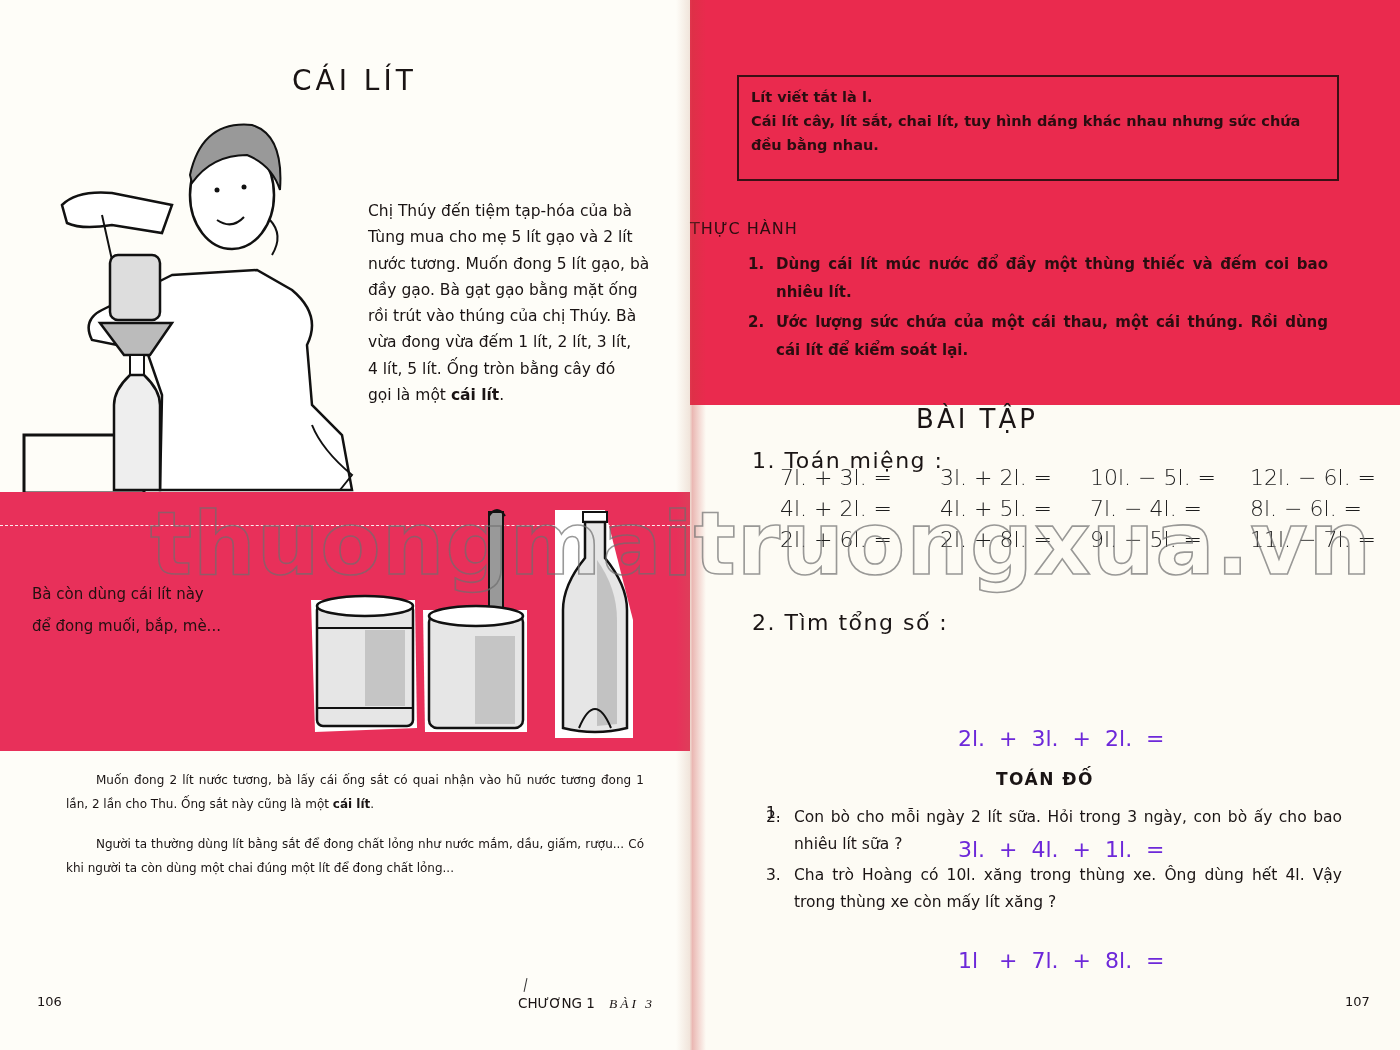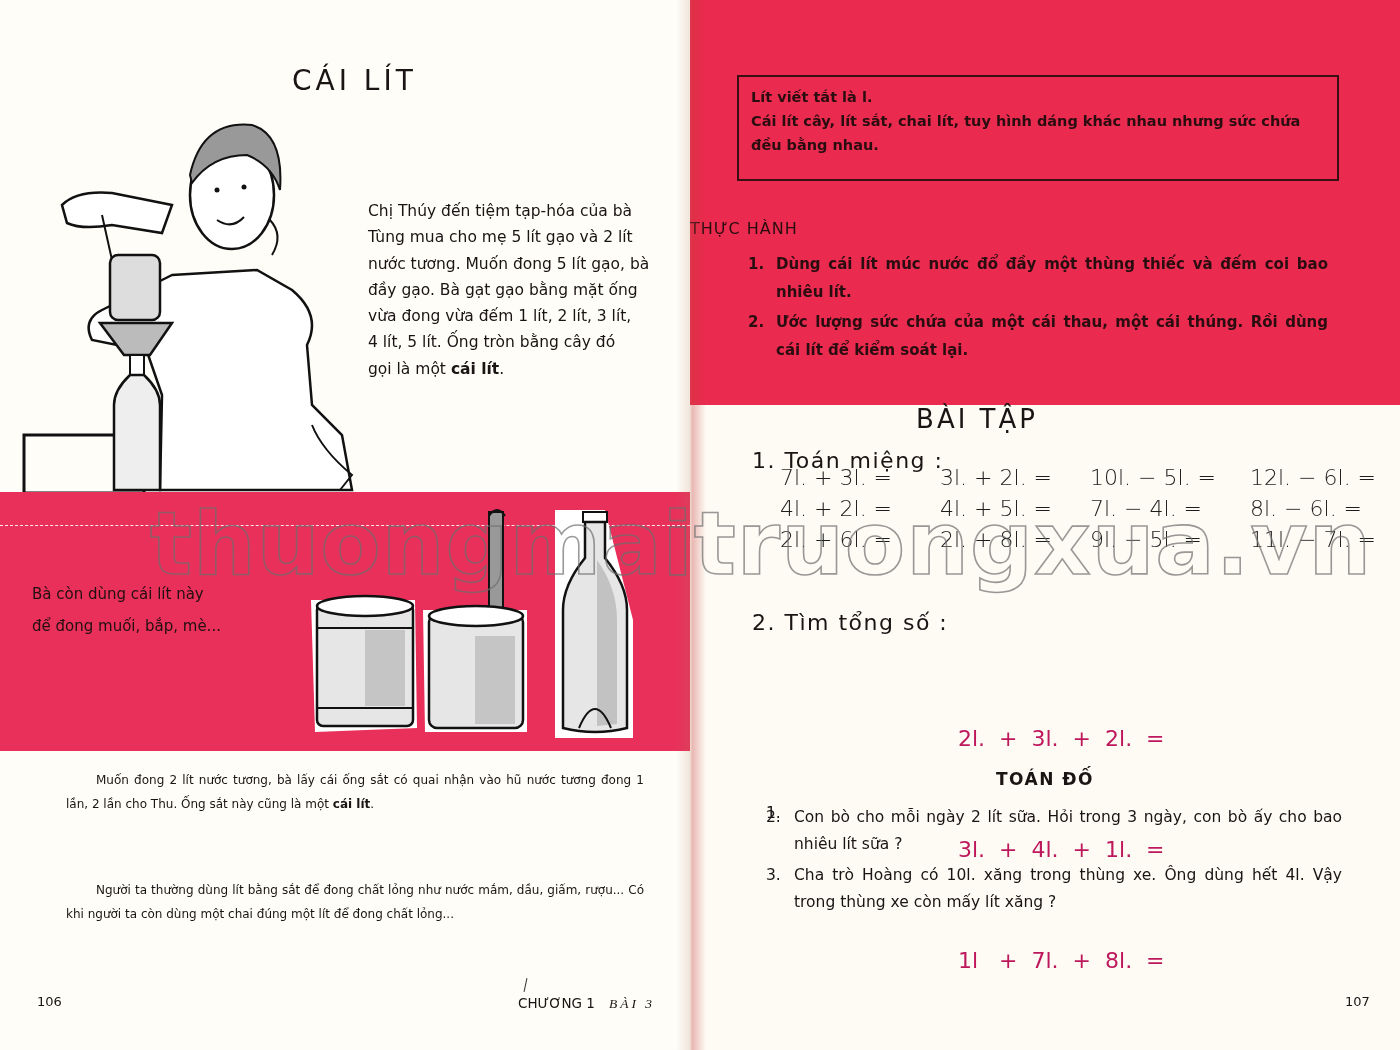--- a/index.html
+++ b/index.html
@@ -43,21 +43,21 @@
     font-size: 15px; line-height: 32px; font-weight: normal; color: #221010;
   }
   .containers { position: absolute; left: 305px; top: 8px; width: 340px; height: 245px; }
 
   .para {
     position: absolute; left: 66px; width: 578px;
     font-size: 12px; line-height: 24px; text-align: justify;
   }
   .para .indent { display: inline-block; width: 30px; }
   .p1 { top: 768px; }
-  .p2 { top: 878px; }
+  .p2 { top: 832px; }
 
   .page-num-left { position: absolute; left: 37px; top: 994px; font-size: 13px; }
   .chapter-footer { position: absolute; left: 518px; top: 995px; font-size: 13.5px; }
   .chapter-footer i { font-family: Liberation Serif, serif; font-style: italic; margin-left: 14px; letter-spacing: 3px; }
   .tick { position: absolute; left: 525px; top: 978px; width: 1px; height: 14px; background: #333; transform: rotate(12deg); }
 
   
   .block-right {
     position: absolute; left: 690px; top: 0; width: 710px; height: 405px;
     background: #ea2a4e;
@@ -87,21 +87,21 @@
   .sec2 { top: 610px; }
 
   .oral-grid {
     position: absolute; left: 780px; top: 465px; width: 600px;
     display: grid; grid-template-columns: 160px 150px 160px 130px; row-gap: 6px;
     font-size: 22px; font-weight: 300; color: #1d1d1d;
   }
   .oral-grid span { white-space: nowrap; }
   .sum-list {
     position: absolute; left: 958px; top: 646px; width: 240px;
-    font-size: 22px; line-height: 37px; white-space: pre; color: #be185d;
+    font-size: 22px; line-height: 37px; white-space: pre; color: #6d28d9;
   }
 
   .word-title {
     position: absolute; left: 690px; width: 710px; top: 769px; text-align: center;
     font-size: 17px; font-weight: bold; letter-spacing: 1.5px;
   }
   .word-list {
     position: absolute; left: 766px; top: 800px; width: 576px;
     font-size: 15.5px; line-height: 27px;
   }
@@ -149,20 +149,21 @@
   <path d="M108 270 Q92 285 92 300 L92 385 L138 385 L138 300 Q138 285 122 270 Z" fill="#eee" stroke="#111" stroke-width="2.5"></path>
 
   <path d="M290 320 Q300 345 330 370 L318 385" fill="none" stroke="#111" stroke-width="2"></path>
 </svg>
 
 <div class="intro">
   <div>Chị Thúy đến tiệm tạp-hóa của bà</div>
   <div>Tùng mua cho mẹ 5 lít gạo và 2 lít</div>
   <div>nước tương. Muốn đong 5 lít gạo, bà</div>
   <div>đầy gạo. Bà gạt gạo bằng mặt ống</div>
+  <div>rồi trút vào thúng của chị Thúy. Bà</div>
   <div>vừa đong vừa đếm 1 lít, 2 lít, 3 lít,</div>
   <div>4 lít, 5 lít. Ống tròn bằng cây đó</div>
   <div><span>gọi là một </span><b>cái lít</b><span>.</span></div>
 </div>
 
 <div class="band-left">
   <div class="dash"></div>
   <div class="band-caption">
     <div>Bà còn dùng cái lít này</div>
     <div>để đong muối, bắp, mè...</div>

